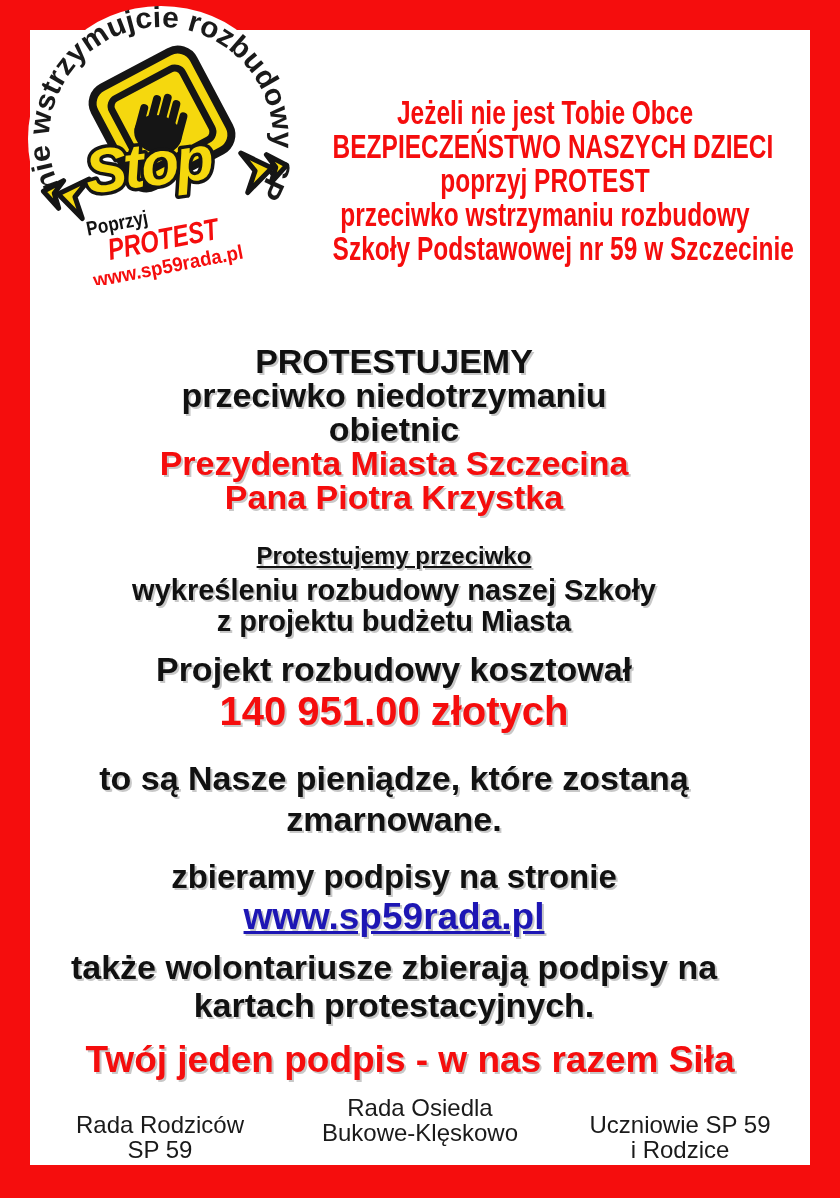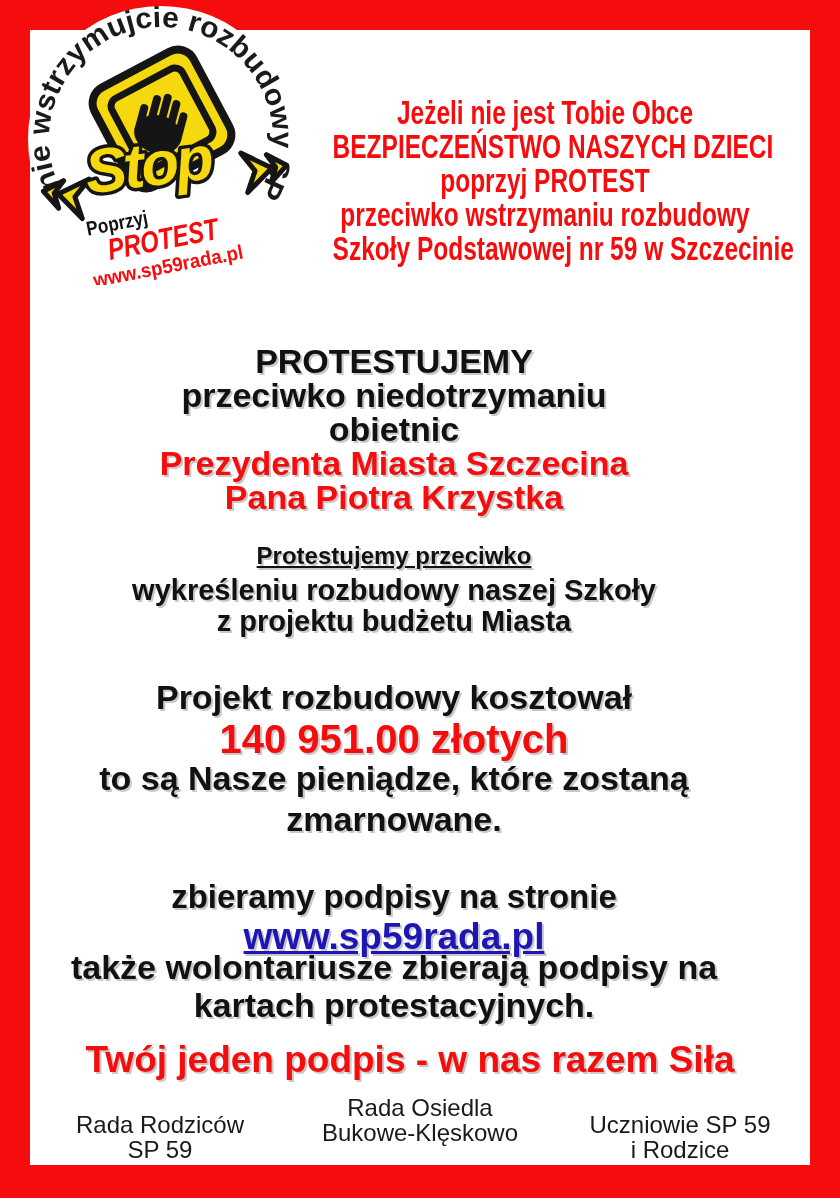--- a/index.html
+++ b/index.html
@@ -16,26 +16,26 @@
 
   .sh .line{text-shadow:2px 2px 0 #c8c8c8;}
   .black{color:#111111;}
   .red{color:#f50d0d;}
 
   .blk{left:30px;width:728px;font-weight:bold;}
   .blk1{top:344px;font-size:34px;line-height:34px;}
   .blk2{top:537px;}
   .blk2 .l1{font-size:24px;line-height:38px;text-decoration:underline;}
   .blk2 .l2,.blk2 .l3{font-size:29px;line-height:31px;}
-  .blk3{top:650px;margin-top:28px;}
+  .blk3{top:650px;}
   .blk3 .l1{font-size:34px;line-height:38px;}
   .blk3 .l2{font-size:40px;line-height:46px;}
   .blk4{top:758px;font-size:34px;line-height:41px;}
   .blk5{top:858px;}
-  .blk5 .l1{font-size:33px;line-height:38px;margin-top:20px;}
+  .blk5 .l1{font-size:33px;line-height:38px;}
   .blk5 .l2{font-size:37px;line-height:42px;}
   .blk5 a{color:#1d16b4;text-decoration:underline;}
   .blk6{top:948px;font-size:34px;line-height:38px;}
   .slogan{left:20px;top:1038px;width:780px;font-weight:bold;font-size:37px;line-height:44px;}
 
   .footer{position:absolute;left:30px;top:1112px;width:780px;display:flex;}
   .fcol{flex:1;text-align:center;color:#1a1a1a;font-size:24px;line-height:25px;}
   .fcol.mid{transform:translateY(-17px);}
 </style>
 </head>

